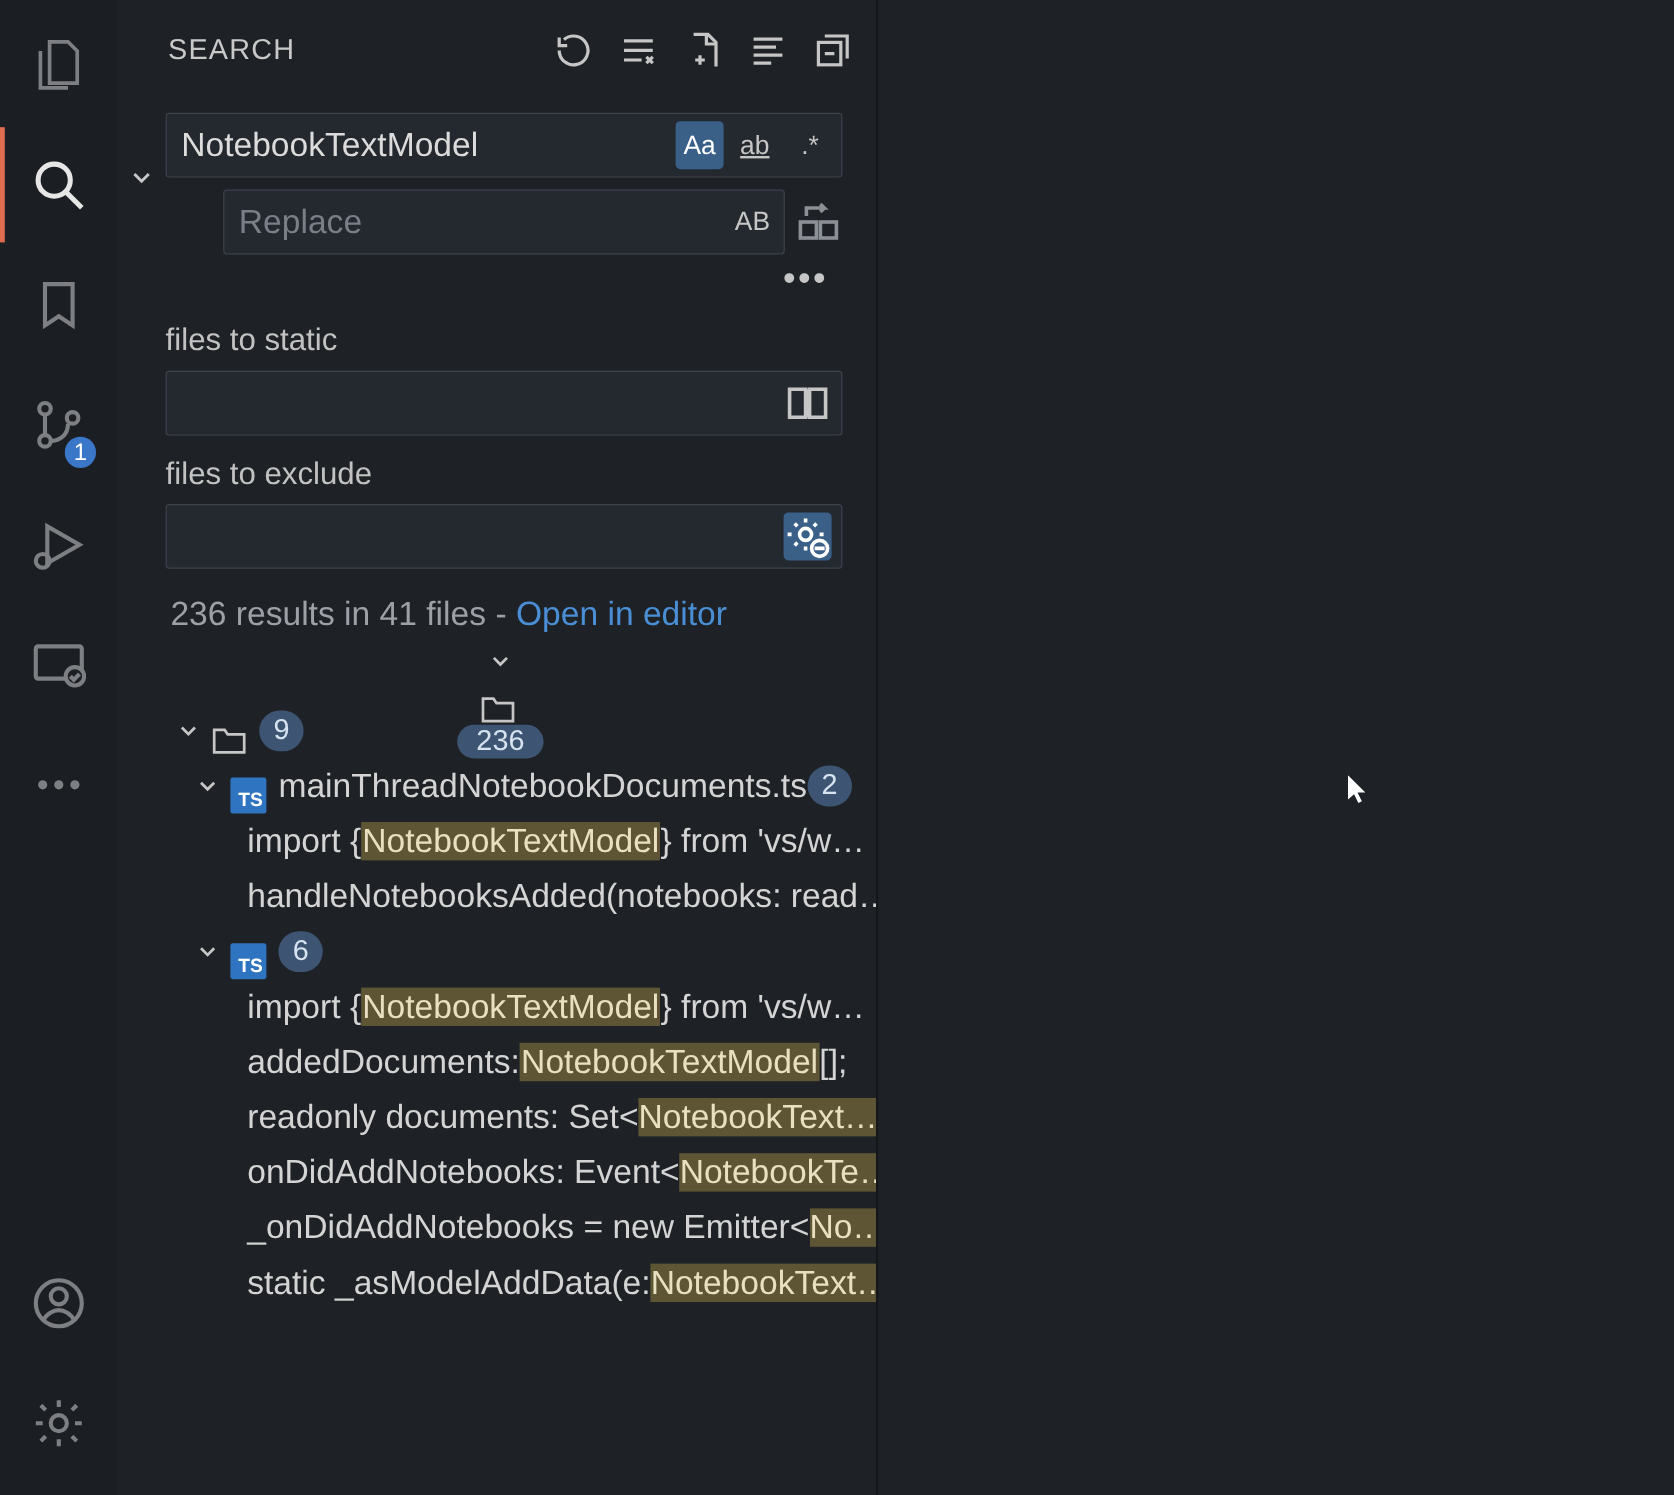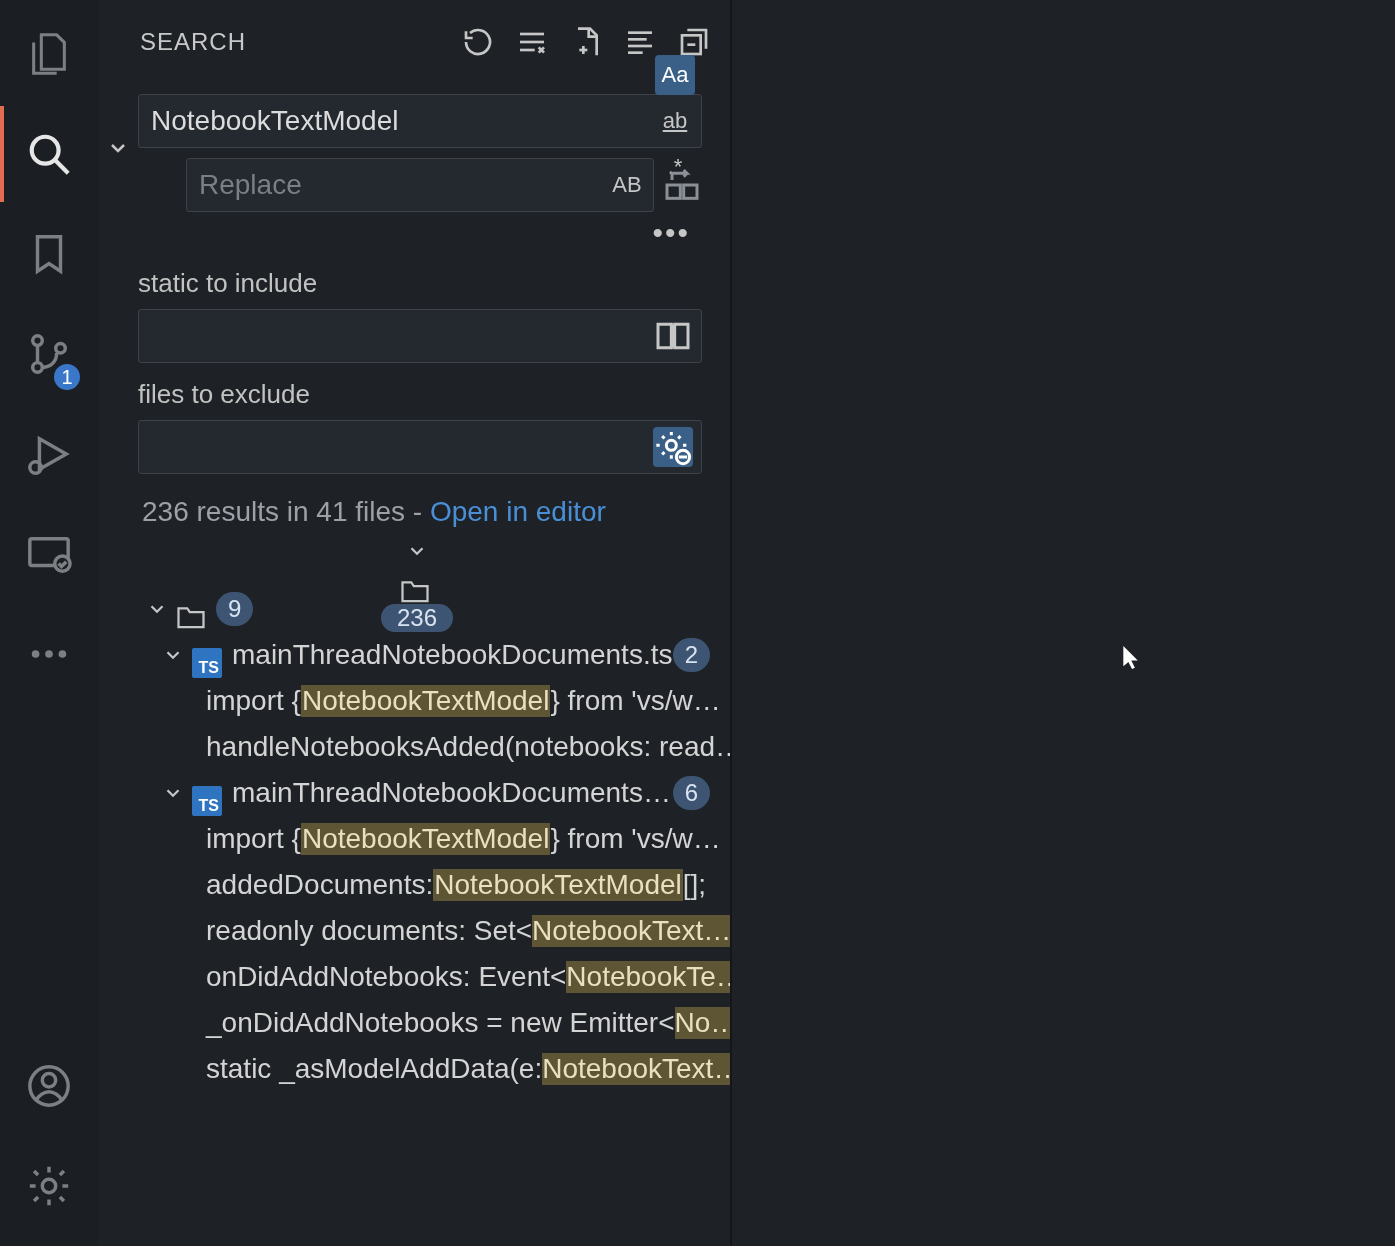--- a/index.html
+++ b/index.html
@@ -95,21 +95,21 @@
   .input-wrap input {
     flex: 1;
     background: transparent;
     border: none;
     outline: none;
     color: #dcdcdc;
     font-size: 28px;
     font-family: inherit;
   }
   .input-wrap input::placeholder { color: #7a7e86; }
-  .input-inner-icons { display: flex; gap: 6px; align-items: center; flex-direction: column; }
+  .input-inner-icons { display: flex; gap: 6px; align-items: center; }
   .chip {
     width: 40px; height: 40px;
     display: flex; align-items: center; justify-content: center;
     border-radius: 4px;
     font-size: 22px;
     color: #c6c6c6;
     cursor: pointer;
   }
   .chip.active { background: #3a6088; color: #fff; }
   .chip-text { font-family: -apple-system, Arial, sans-serif; }
@@ -325,21 +325,21 @@
           <svg viewBox="0 0 24 24" fill="none" stroke="currentColor" stroke-width="1.8">
               <rect x="3" y="12" width="8" height="8"></rect>
               <rect x="13" y="12" width="8" height="8"></rect>
               <path d="M6 9V5h9l-2-2M15 5l-2 2"></path>
             </svg>
         </span>
       </div>
       <div class="ellipsis-row">
         <span class="ellipsis">•••</span>
       </div>
-      <div class="field-label">static to include</div>
+      <div class="field-label">files to static</div>
       <div class="input-wrap" style="position:relative">
         <input value="" style="">
         <span class="chip" style="margin-right:2px">
           <svg viewBox="0 0 24 24" fill="none" stroke="currentColor" stroke-width="1.8">
               <path d="M3 5h8v14H3zM13 5h8v14h-8z"></path>
               <line x1="12" y1="5" x2="12" y2="19"></line>
             </svg>
         </span>
       </div>
       <div class="field-label">files to exclude</div>
@@ -413,21 +413,20 @@
       </div>
     <div class="tree-row indent-2">
       <span class="twisty">
           <svg viewBox="0 0 24 24" fill="none" stroke="currentColor" stroke-width="2.5">
             <polyline points="6 9 12 15 18 9"></polyline>
           </svg>
         </span>
       <span class="fileicon">
           <span class="ts-badge">TS</span>
         </span>
-      <span class="label">mainThreadNotebookDocuments…</span>
       <span class="count-badge">6</span>
     </div>
     <div id="file2-matches">
         <div class="match-row">
           <span>import { </span>
           <span class="hl">NotebookTextModel</span>
           <span> } from 'vs/w…</span>
         </div>
         <div class="match-row">
           <span>addedDocuments: </span>

